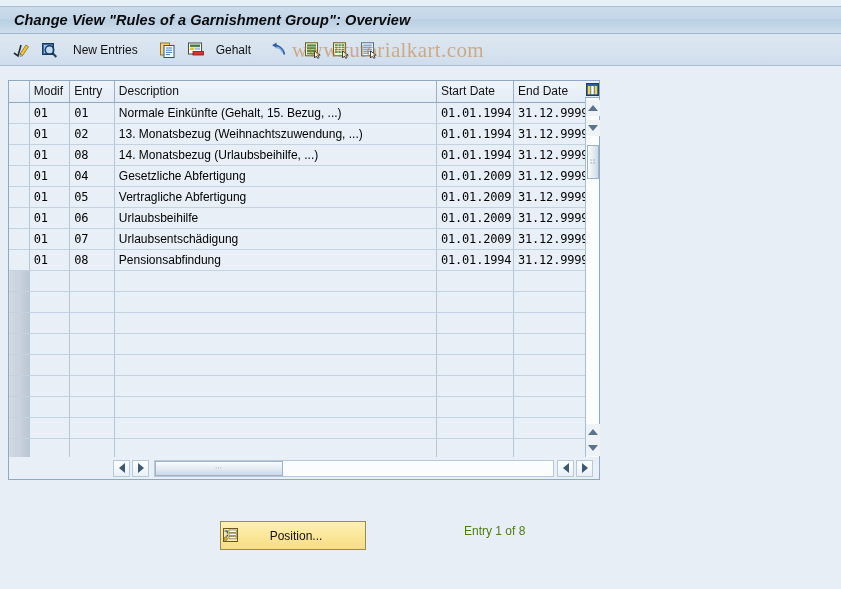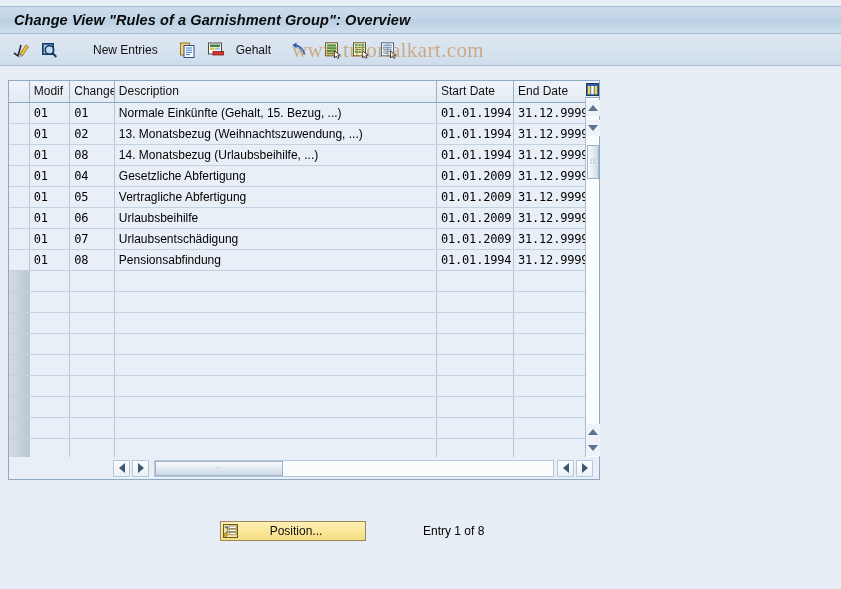--- a/index.html
+++ b/index.html
@@ -212,44 +212,44 @@
   .hs-thumb {
     width: 128px; height: 15px;
     background: linear-gradient(to bottom, #fafcfd 0%, #e2eaf2 55%, #ccd8e5 100%);
     border: 1px solid #9db3c8;
     box-sizing: border-box;
     display:flex; align-items:center; justify-content:center;
   }
   .pos-btn {
     position: absolute;
     left: 220px; top: 521px;
-    width: 146px; height: 20px;
+    width: 146px; height: 29px;
     background: linear-gradient(to bottom, #fdf0b6 0%, #fbe79a 50%, #f6dd84 100%);
     border: 1px solid #9a8a5a;
     box-sizing: border-box;
     display: flex; align-items: center;
     cursor: default;
   }
   .pos-btn-ico {
     width: 18px; height: 18px;
     margin-left: 0px;
     display:flex; align-items:center; justify-content:center;
   }
   .pos-btn-label {
     flex: 1;
     text-align: center;
     font-size: 12px;
     color: #111;
     padding-right: 12px;
   }
   .entry-text {
     position: absolute;
-    left: 423px; top: 524px;
+    left: 464px; top: 524px;
     font-size: 12px;
-    color: #000000;
+    color: #4d7c0f;
   }
 </style>
 </head>
 <body>
 
 <div class="titlebar">
   <div class="titlebar-text">Change View "Rules of a Garnishment Group": Overview</div>
 </div>
 
 <div class="toolbar">
@@ -266,21 +266,21 @@
     <svg class="tb-ico" viewBox="0 0 18 18">
       <rect x="2.5" y="2.5" width="11" height="11" fill="#3a6ea5" stroke="#173a5e" stroke-width="1"></rect>
       <rect x="4" y="4" width="8" height="8" fill="#9fc4e8"></rect>
       <circle cx="9.5" cy="9" r="4.2" fill="none" stroke="#1b3c5e" stroke-width="1.6"></circle>
       <circle cx="9.5" cy="9" r="3.2" fill="#cfe4f7" opacity="0.75"></circle>
       <line x1="12.5" y1="12" x2="16.3" y2="16" stroke="#1b3c5e" stroke-width="2"></line>
     </svg>
   </div>
 
 
-  <div class="tb-item" style="margin-left:20px;">
+  <div class="tb-item" style="margin-left:0;">
     <span class="tb-label">New Entries</span>
   </div>
 
   <div class="tb-item" style="margin-left:6px;">
     <svg class="tb-ico" viewBox="0 0 18 18">
       <rect x="1.5" y="2" width="9" height="12" fill="#f6d47a" stroke="#8a6a1e" stroke-width="0.9"></rect>
       <rect x="5" y="4.5" width="10" height="12" fill="#ffffff" stroke="#2b4f8e" stroke-width="1"></rect>
       <line x1="6.8" y1="7" x2="13.2" y2="7" stroke="#3a74c4" stroke-width="1"></line>
       <line x1="6.8" y1="9.2" x2="13.2" y2="9.2" stroke="#3a74c4" stroke-width="1"></line>
       <line x1="6.8" y1="11.4" x2="13.2" y2="11.4" stroke="#3a74c4" stroke-width="1"></line>
@@ -359,21 +359,21 @@
         <col style="width:40px">
         <col style="width:44px">
         <col style="width:318px">
         <col style="width:76px">
         <col style="width:72px">
       </colgroup>
       <thead>
         <tr>
           <th class="c-sel"></th>
           <th>Modif</th>
-          <th>Change</th>
+          <th>Entry</th>
           <th>Description</th>
           <th>Start Date</th>
           <th>End Date</th>
         </tr>
       </thead>
       <tbody id="grid-body">
           <tr>
             <td class="c-sel"></td>
             <td class="mono">01</td>
             <td class="mono">01</td>

